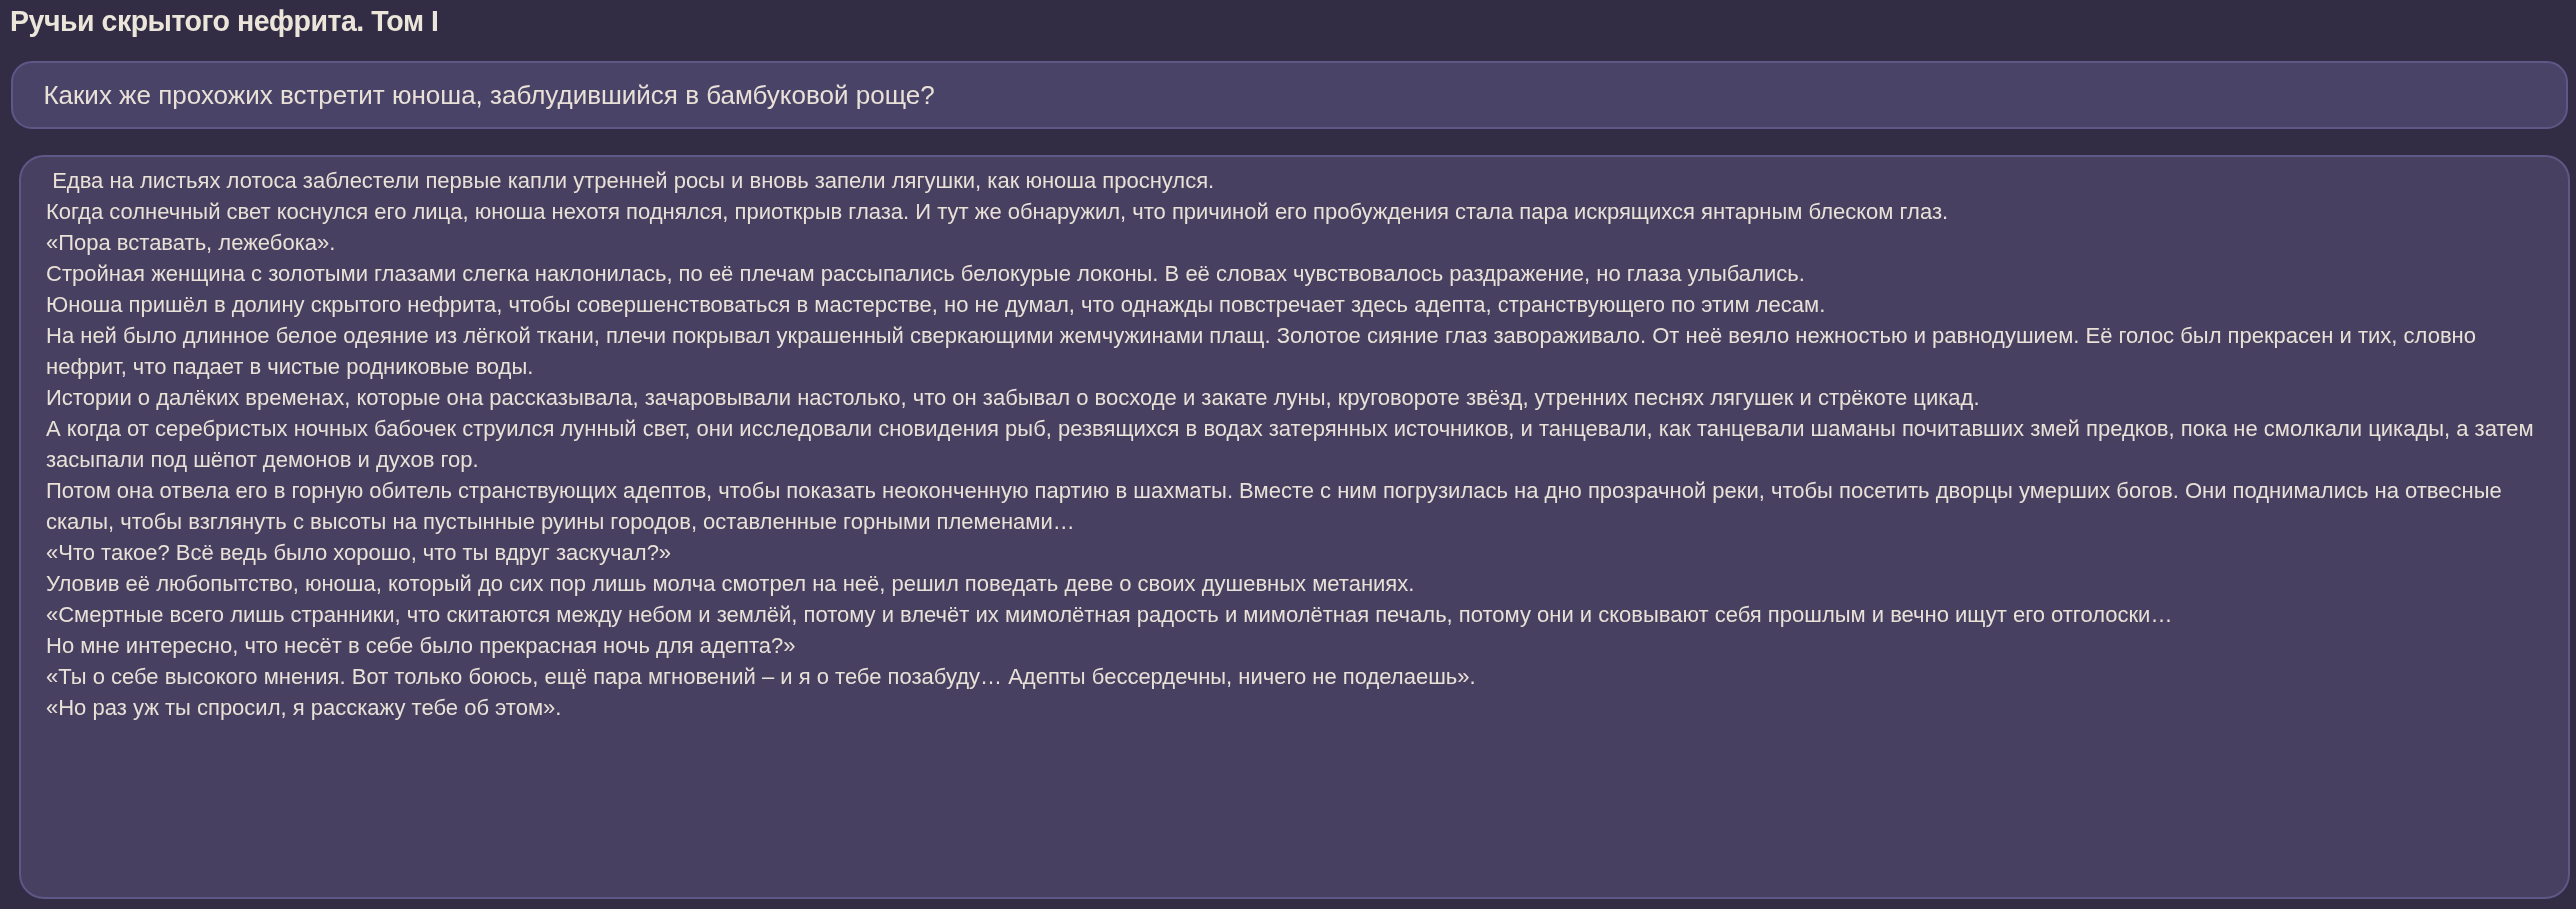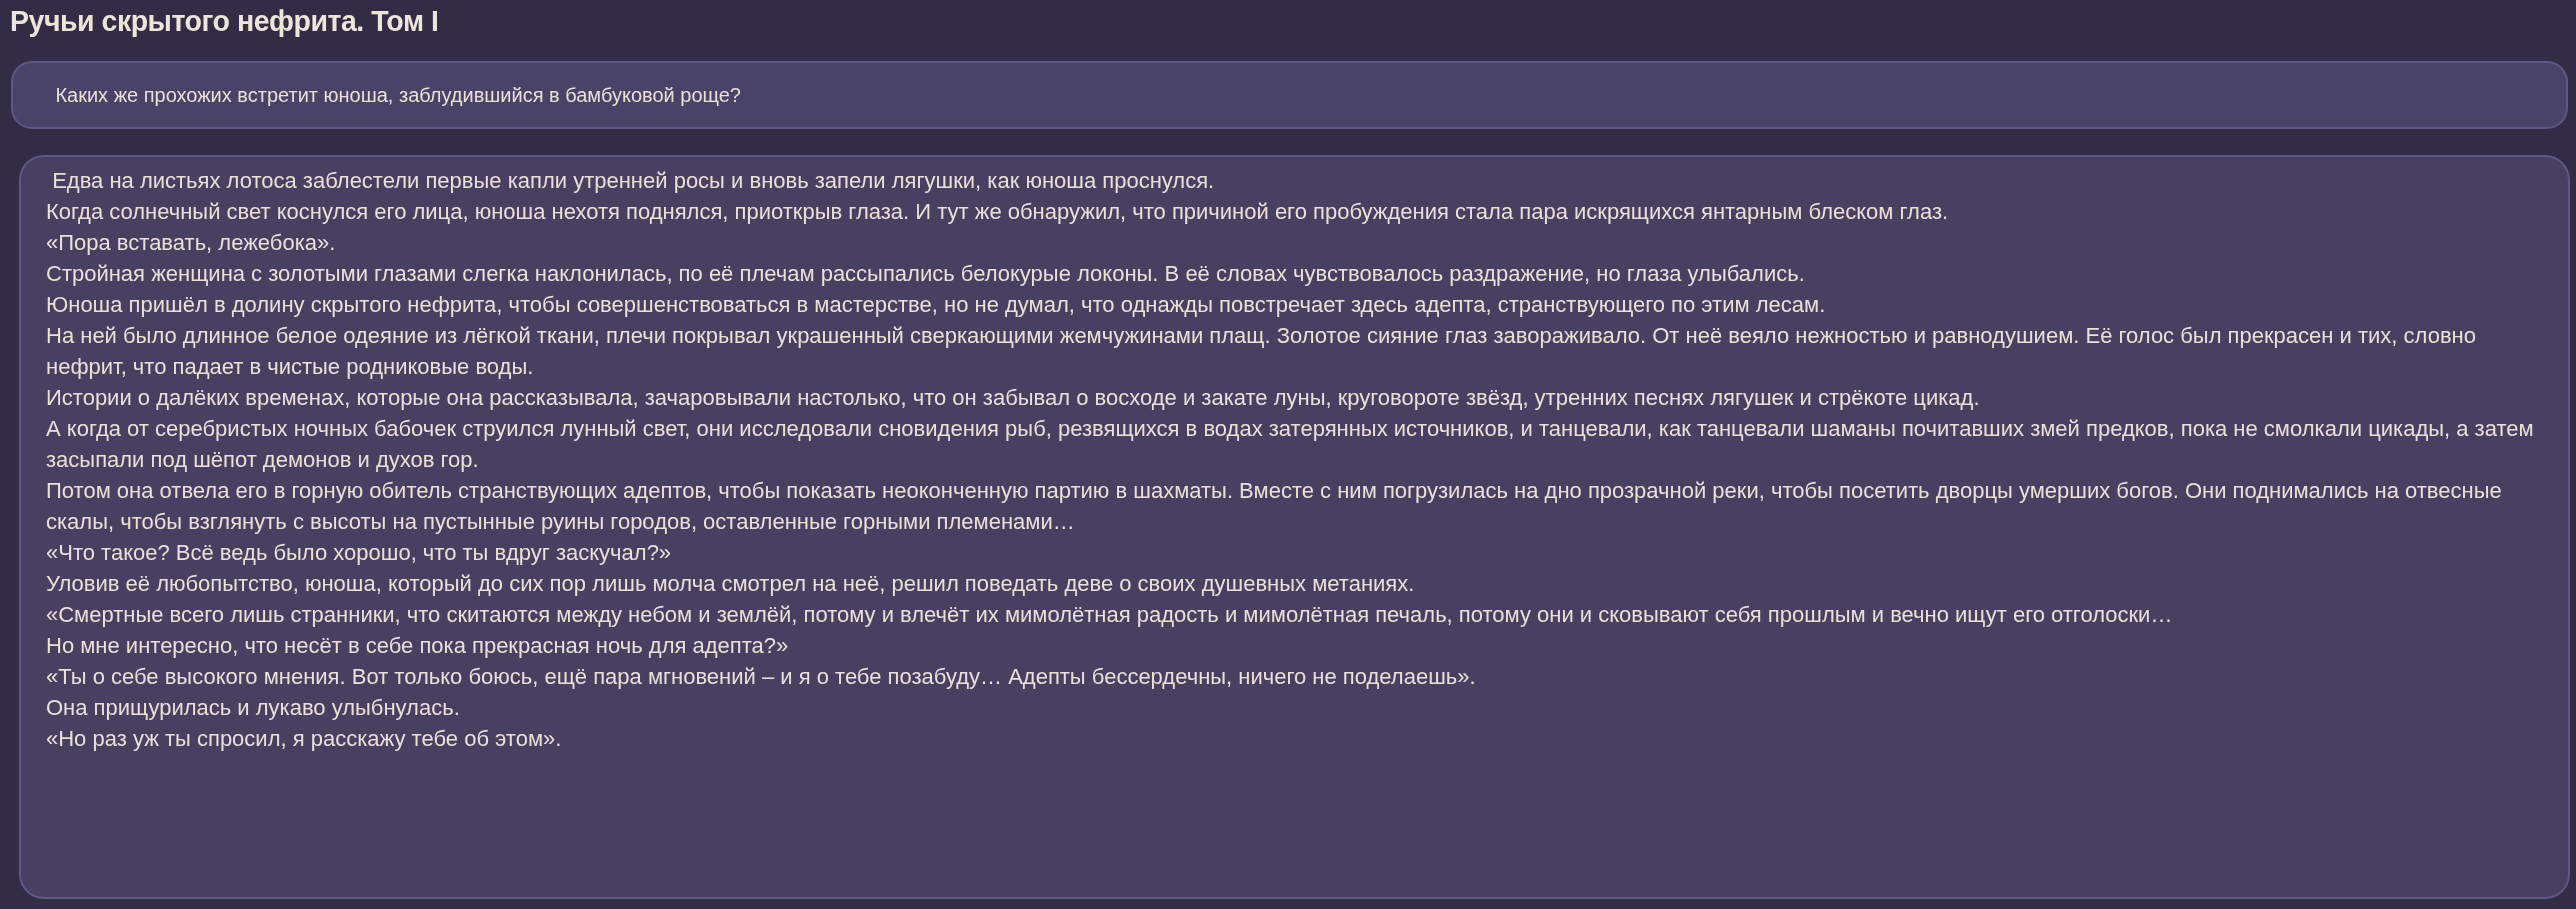--- a/index.html
+++ b/index.html
@@ -33,22 +33,22 @@
   .prompt-box{
     position:absolute;left:11.4px;top:61px;
     width:2557px;height:68px;
     background:var(--prompt-fill);
     border:2.8px solid var(--box-border);
     border-radius:21px;
     display:flex;align-items:center;
     padding:0 30px;
   }
   .prompt-text{
-    margin:12px;
-    font-size:20px;
+    margin:0;
+    font-size:26px;
     color:var(--text);
     white-space:pre-wrap;
   }
   .story-box{
     position:absolute;left:19px;top:155px;
     width:2551px;height:744px;
     background:var(--box-fill);
     border:2.8px solid var(--box-border);
     border-radius:25px;
     padding:8px 25px 19px 25px;
@@ -77,18 +77,17 @@
     <p class="story-paragraph">«Пора вставать, лежебока».</p>
     <p class="story-paragraph">Стройная женщина с золотыми глазами слегка наклонилась, по её плечам рассыпались белокурые локоны. В её словах чувствовалось раздражение, но глаза улыбались.</p>
     <p class="story-paragraph">Юноша пришёл в долину скрытого нефрита, чтобы совершенствоваться в мастерстве, но не думал, что однажды повстречает здесь адепта, странствующего по этим лесам.</p>
     <p class="story-paragraph">На ней было длинное белое одеяние из лёгкой ткани, плечи покрывал украшенный сверкающими жемчужинами плащ. Золотое сияние глаз завораживало. От неё веяло нежностью и равнодушием. Её голос был прекрасен и тих, словно нефрит, что падает в чистые родниковые воды.</p>
     <p class="story-paragraph">Истории о далёких временах, которые она рассказывала, зачаровывали настолько, что он забывал о восходе и закате луны, круговороте звёзд, утренних песнях лягушек и стрёкоте цикад.</p>
     <p class="story-paragraph">А когда от серебристых ночных бабочек струился лунный свет, они исследовали сновидения рыб, резвящихся в водах затерянных источников, и танцевали, как танцевали шаманы почитавших змей предков, пока не смолкали цикады, а затем засыпали под шёпот демонов и духов гор.</p>
     <p class="story-paragraph">Потом она отвела его в горную обитель странствующих адептов, чтобы показать неоконченную партию в шахматы. Вместе с ним погрузилась на дно прозрачной реки, чтобы посетить дворцы умерших богов. Они поднимались на отвесные скалы, чтобы взглянуть с высоты на пустынные руины городов, оставленные горными племенами…</p>
     <p class="story-paragraph">«Что такое? Всё ведь было хорошо, что ты вдруг заскучал?»</p>
     <p class="story-paragraph">Уловив её любопытство, юноша, который до сих пор лишь молча смотрел на неё, решил поведать деве о своих душевных метаниях.</p>
     <p class="story-paragraph">«Смертные всего лишь странники, что скитаются между небом и землёй, потому и влечёт их мимолётная радость и мимолётная печаль, потому они и сковывают себя прошлым и вечно ищут его отголоски…</p>
-    <p class="story-paragraph">Но мне интересно, что несёт в себе пока прекрасная ночь для адепта?»</p>
+    <p class="story-paragraph">Но мне интересно, что несёт в себе было прекрасная ночь для адепта?»</p>
     <p class="story-paragraph">«Ты о себе высокого мнения. Вот только боюсь, ещё пара мгновений – и я о тебе позабуду… Адепты бессердечны, ничего не поделаешь».</p>
-    <p class="story-paragraph">Она прищурилась и лукаво улыбнулась.</p>
     <p class="story-paragraph">«Но раз уж ты спросил, я расскажу тебе об этом».</p>
   </div>
 
 
 </body></html>

